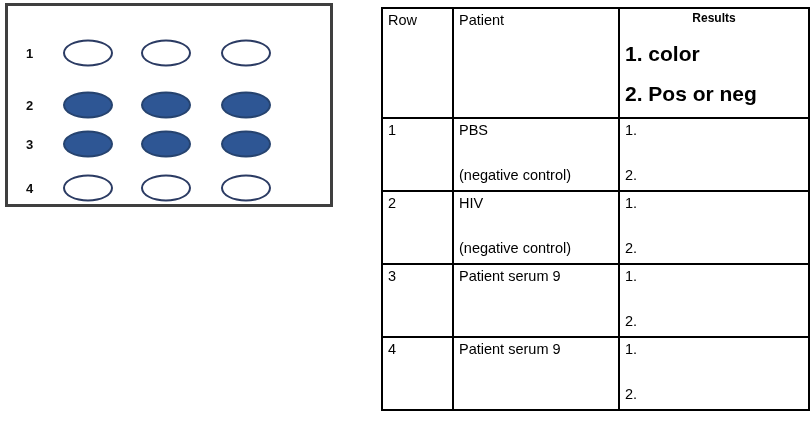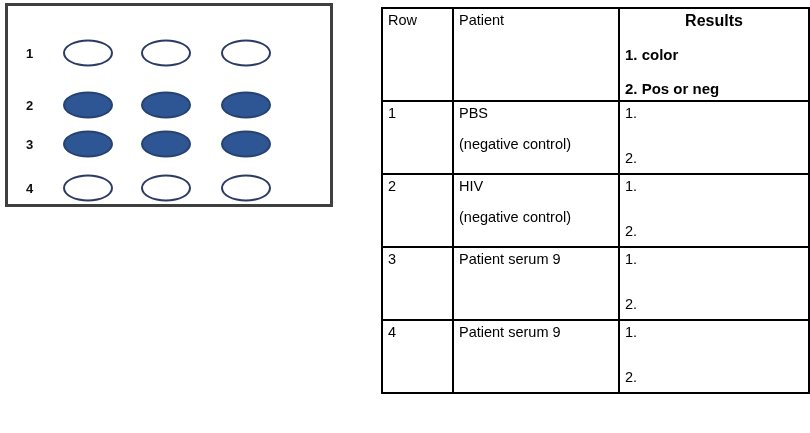--- a/index.html
+++ b/index.html
@@ -91,36 +91,36 @@
   #results-table col.col-results { width: 190px; }
 
   .th-center {
     text-align: center;
     font-weight: bold;
     font-size: 16px;
   }
   .hdr-results-title {
     text-align: center;
     font-weight: bold;
-    font-size: 16px;
+    font-size: 12px;
     margin-bottom: 16px;
   }
   .hdr-results-line {
     font-weight: bold;
-    font-size: 15px;
+    font-size: 21px;
     text-align: left;
     margin-bottom: 16px;
   }
-  .hdr-results-line:last-child { margin-bottom: 0; }
+  .hdr-results-line:last-child { margin-bottom: 11px; }
 
   .cell-rownum {
     text-align: center;
   }
   .ab-main { display: block; }
-  .ab-sub  { display: block; margin-top: 14px; }
+  .ab-sub  { display: block; margin-top: 28px; }
   .res-1   { display: block; }
   .res-2   { display: block; margin-top: 28px; }
 
   tr.row-head td { height: 93px; }
   tr.data-row td { height: 73px; }
 </style>
 </head>
 <body>
 
 <div id="blot-panel">

